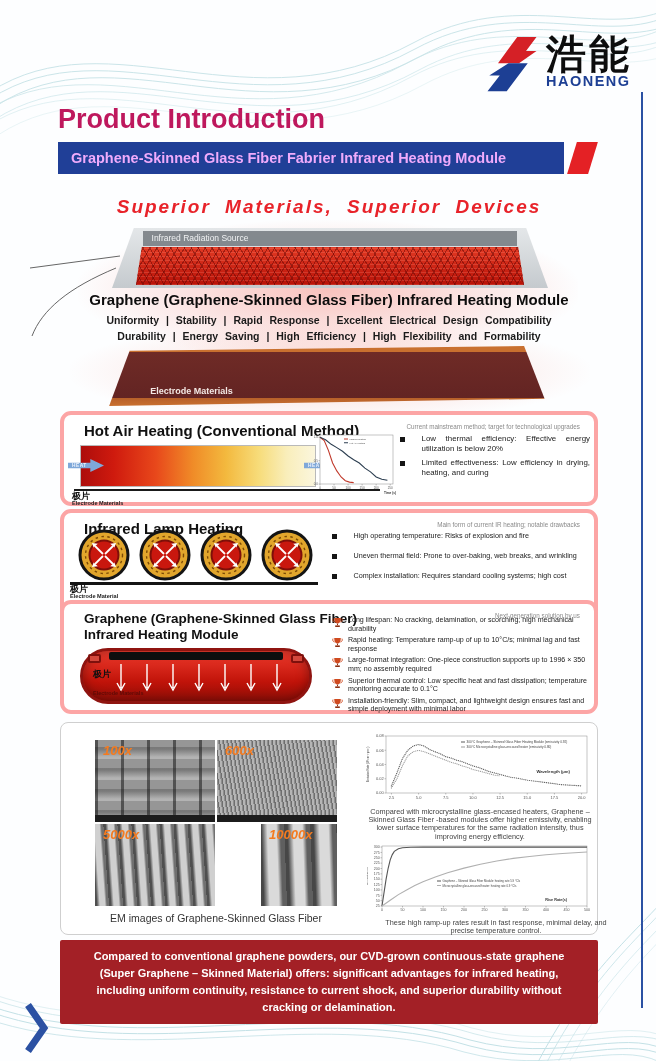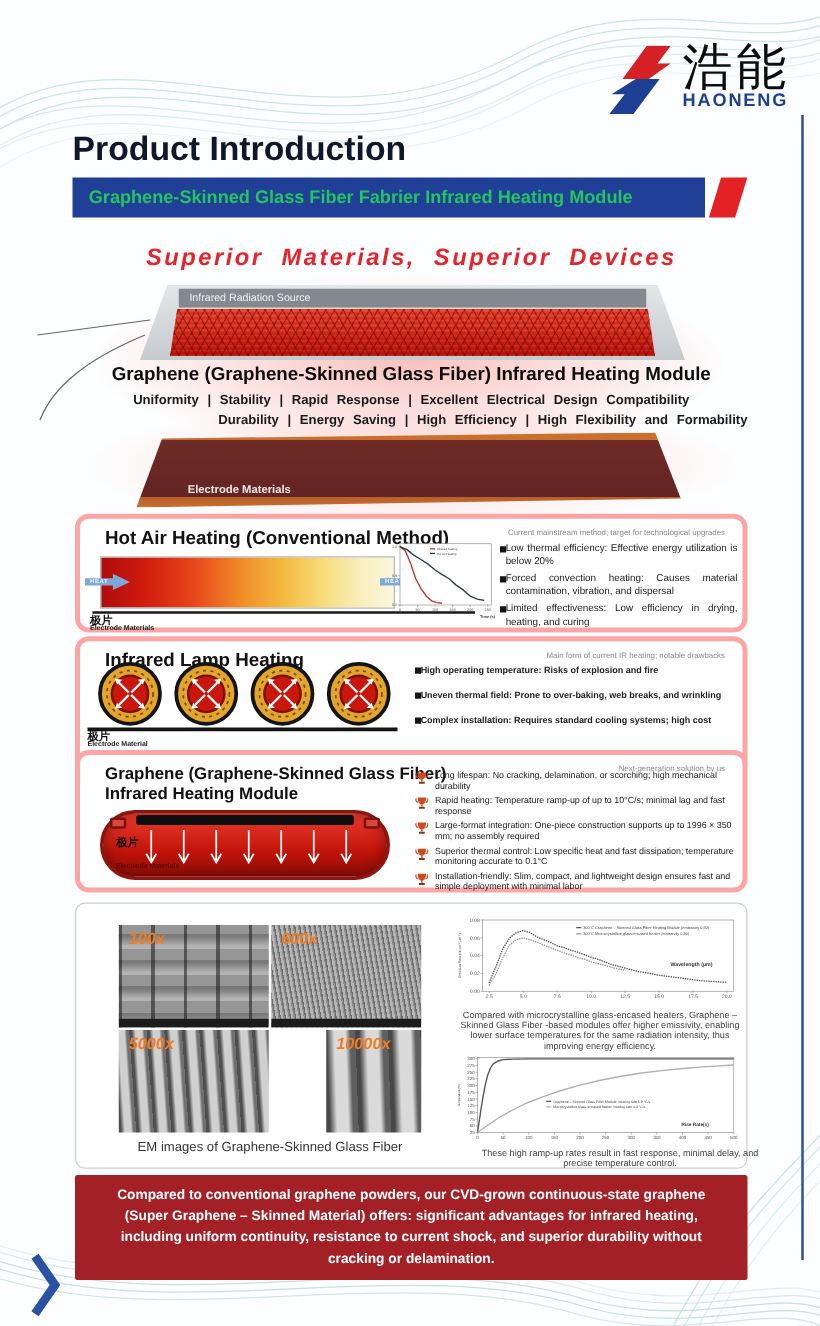--- a/index.html
+++ b/index.html
@@ -7,25 +7,25 @@
   .page{position:relative;width:656px;height:1061px;margin:0 auto;background:#fdfeff;
         font-family:"Liberation Sans",sans-serif;overflow:hidden;}
   svg{font-family:"Liberation Sans",sans-serif;}
   .waves{position:absolute;left:0;top:0;pointer-events:none;}
   .blue-line{position:absolute;left:641px;top:92px;width:2px;height:916px;background:#2b51a3;}
   .blue-chevron{position:absolute;left:22px;top:1002px;}
 
   
   .logo{position:absolute;left:484px;top:33px;display:flex;align-items:flex-start;gap:6px;}
   .logo-text{display:flex;flex-direction:column;}
-  .logo-cn{font-size:40px;font-weight:400;color:#0d0d0d;letter-spacing:3px;line-height:1.05;}
+  .logo-cn{font-size:40px;font-weight:700;color:#0d0d0d;letter-spacing:3px;line-height:1.05;}
   .logo-en{font-size:14.5px;font-weight:bold;color:#1d3f94;letter-spacing:1.5px;margin-top:-2px;}
-  .page-title{position:absolute;left:58px;top:104px;font-size:27px;font-weight:bold;color:#0f172a;}
+  .page-title{position:absolute;left:58px;top:104px;font-size:27px;font-weight:bold;color:#be185d;}
   .banner{position:absolute;left:58px;top:142px;width:506px;height:32px;background:#203f97;
-          color:#22c55e;font-size:14.5px;font-weight:bold;line-height:32px;padding-left:13px;white-space:nowrap;}
+          color:#f0abfc;font-size:14.5px;font-weight:bold;line-height:32px;padding-left:13px;white-space:nowrap;}
   .banner-slash{position:absolute;left:572px;top:142px;width:21px;height:32px;background:#e42125;transform:skewX(-17deg);}
   .tagline{position:absolute;left:60px;top:196px;width:538px;text-align:center;color:#e8232a;
            font-size:19px;font-weight:bold;font-style:italic;letter-spacing:2px;word-spacing:7px;}
 
   
   .glow-a{position:absolute;left:78px;top:220px;width:500px;height:140px;
           background:radial-gradient(ellipse at center,rgba(243,110,98,.42),rgba(255,255,255,0) 72%);}
   .glow-b{position:absolute;left:70px;top:322px;width:520px;height:100px;
           background:radial-gradient(ellipse at center,rgba(245,140,125,.34),rgba(255,255,255,0) 72%);}
   .hero-module{position:absolute;left:112px;top:228px;width:436px;height:60px;
@@ -38,38 +38,38 @@
              background:
                repeating-linear-gradient(60deg,rgba(110,8,4,.55) 0 1px,transparent 1px 6px),
                repeating-linear-gradient(-60deg,rgba(110,8,4,.55) 0 1px,transparent 1px 6px),
                repeating-linear-gradient(0deg,rgba(255,150,130,.22) 0 1px,transparent 1px 4px),
                linear-gradient(180deg,#e23a24,#b81208);}
   .callout{position:absolute;left:28px;top:244px;}
   .hero-heading{position:absolute;left:60px;top:291px;width:538px;text-align:center;
                 font-size:15px;font-weight:bold;color:#0d0d0d;}
   .features{position:absolute;left:60px;width:538px;text-align:center;font-size:10.5px;
             font-weight:bold;color:#1a1a1a;word-spacing:4px;}
-  .f1{top:314px;} .f2{top:330px;text-align:right;}
+  .f1{top:314px;} .f2{top:330px;}
   .slab{position:absolute;left:100px;top:346px;width:456px;height:60px;
         clip-path:polygon(6.5% 8%,93% 0%,97.5% 88%,2% 100%);
         background:linear-gradient(180deg,#c9702f 0%,#c9702f 10%,#6f2b26 10%,#632423 86%,#b65f2a 86%,#c9702f 100%);}
   .slab-label{position:absolute;left:11%;bottom:16%;color:#f3e8e4;font-size:9px;font-weight:bold;}
 
   
   .cmp{position:absolute;left:60px;width:538px;background:#fff;border:4px solid #fca5a5;border-radius:11px;}
   .cmp1{top:411px;height:95px;} .cmp2{top:509px;height:112px;} .cmp3{top:600px;height:114px;}
   .cmp-title{position:absolute;left:20px;top:7px;font-size:15px;font-weight:bold;color:#111;white-space:pre-line;line-height:1.15;}
   .cmp3 .cmp-title{font-size:13.5px;}
   .cmp-note{position:absolute;right:14px;top:8px;font-size:6.3px;color:#8a8a8a;}
   .sq-bullets{position:absolute;}
-  .sq-item{display:flex;gap:0;margin-bottom:4px;}
+  .sq-item{display:flex;gap:17px;margin-bottom:4px;}
   .sq{flex:0 0 4.5px;width:4.5px;height:4.5px;background:#151515;margin-top:3px;}
   .sq-item span{font-size:7.9px;line-height:1.28;color:#222;text-align:justify;}
   .cmp2 .sq-item{margin-bottom:11px;}
-  .cmp2 .sq-item span{font-size:7.2px;font-weight:bold;}
+  .cmp2 .sq-item span{font-size:7.2px;}
   .grad-bar{position:absolute;left:16px;top:30px;width:236px;height:42px;border:1px solid #b9b9b9;
             background:linear-gradient(90deg,#ad0d0b 0%,#cf1a0e 14%,#e8481b 32%,#f08c28 48%,#f3b93e 62%,#f7dc7a 76%,#f9eebb 88%,#fbf6dd 100%);}
   .black-line{position:absolute;background:#1a1a1a;}
   .heat-arrow{position:absolute;width:36px;height:13px;background:#7fa8d9;
               clip-path:polygon(0 28%,62% 28%,62% 0,100% 50%,62% 100%,62% 72%,0 72%);}
   .heat-arrow span{display:block;font-size:4.8px;font-weight:bold;color:#eef4fc;line-height:13px;padding-left:4px;letter-spacing:.5px;}
   .elec{position:absolute;line-height:1.05;}
   .elec .cn{font-size:9px;font-weight:bold;color:#111;}
   .elec .en{font-size:5.6px;color:#222;font-weight:bold;}
   .mini-chart{position:absolute;left:246px;top:16px;}
@@ -224,24 +224,20 @@
         <line x1="34" y1="8" x2="38" y2="8" stroke="#c0392b" stroke-width="1"></line>
         <text x="39.5" y="8.9" font-size="2.34" fill="#444">Infrared heating</text>
         <line x1="34" y1="11.75" x2="38" y2="11.75" stroke="#2c3e50" stroke-width="1"></line>
         <text x="39.5" y="12.65" font-size="2.34" fill="#444">Hot Air Heating</text>
         <text x="86" y="63" font-size="3.1500000000000004" font-weight="bold" fill="#333" text-anchor="end">Time (s)</text>
       </svg>
     <div class="sq-bullets" style="left:336px;top:19px;width:190px;">
       <div class="sq-item">
           <i class="sq"></i>
           <span>Low thermal efficiency: Effective energy utilization is below 20%</span>
-        </div>
-      <div class="sq-item">
-          <i class="sq"></i>
-          <span>Forced convection heating: Causes material contamination, vibration, and dispersal</span>
         </div>
       <div class="sq-item">
           <i class="sq"></i>
           <span>Limited effectiveness: Low efficiency in drying, heating, and curing</span>
         </div>
     </div>
   </div>
 
   <div class="cmp cmp2">
     <div class="cmp-title">Infrared Lamp Heating</div>

